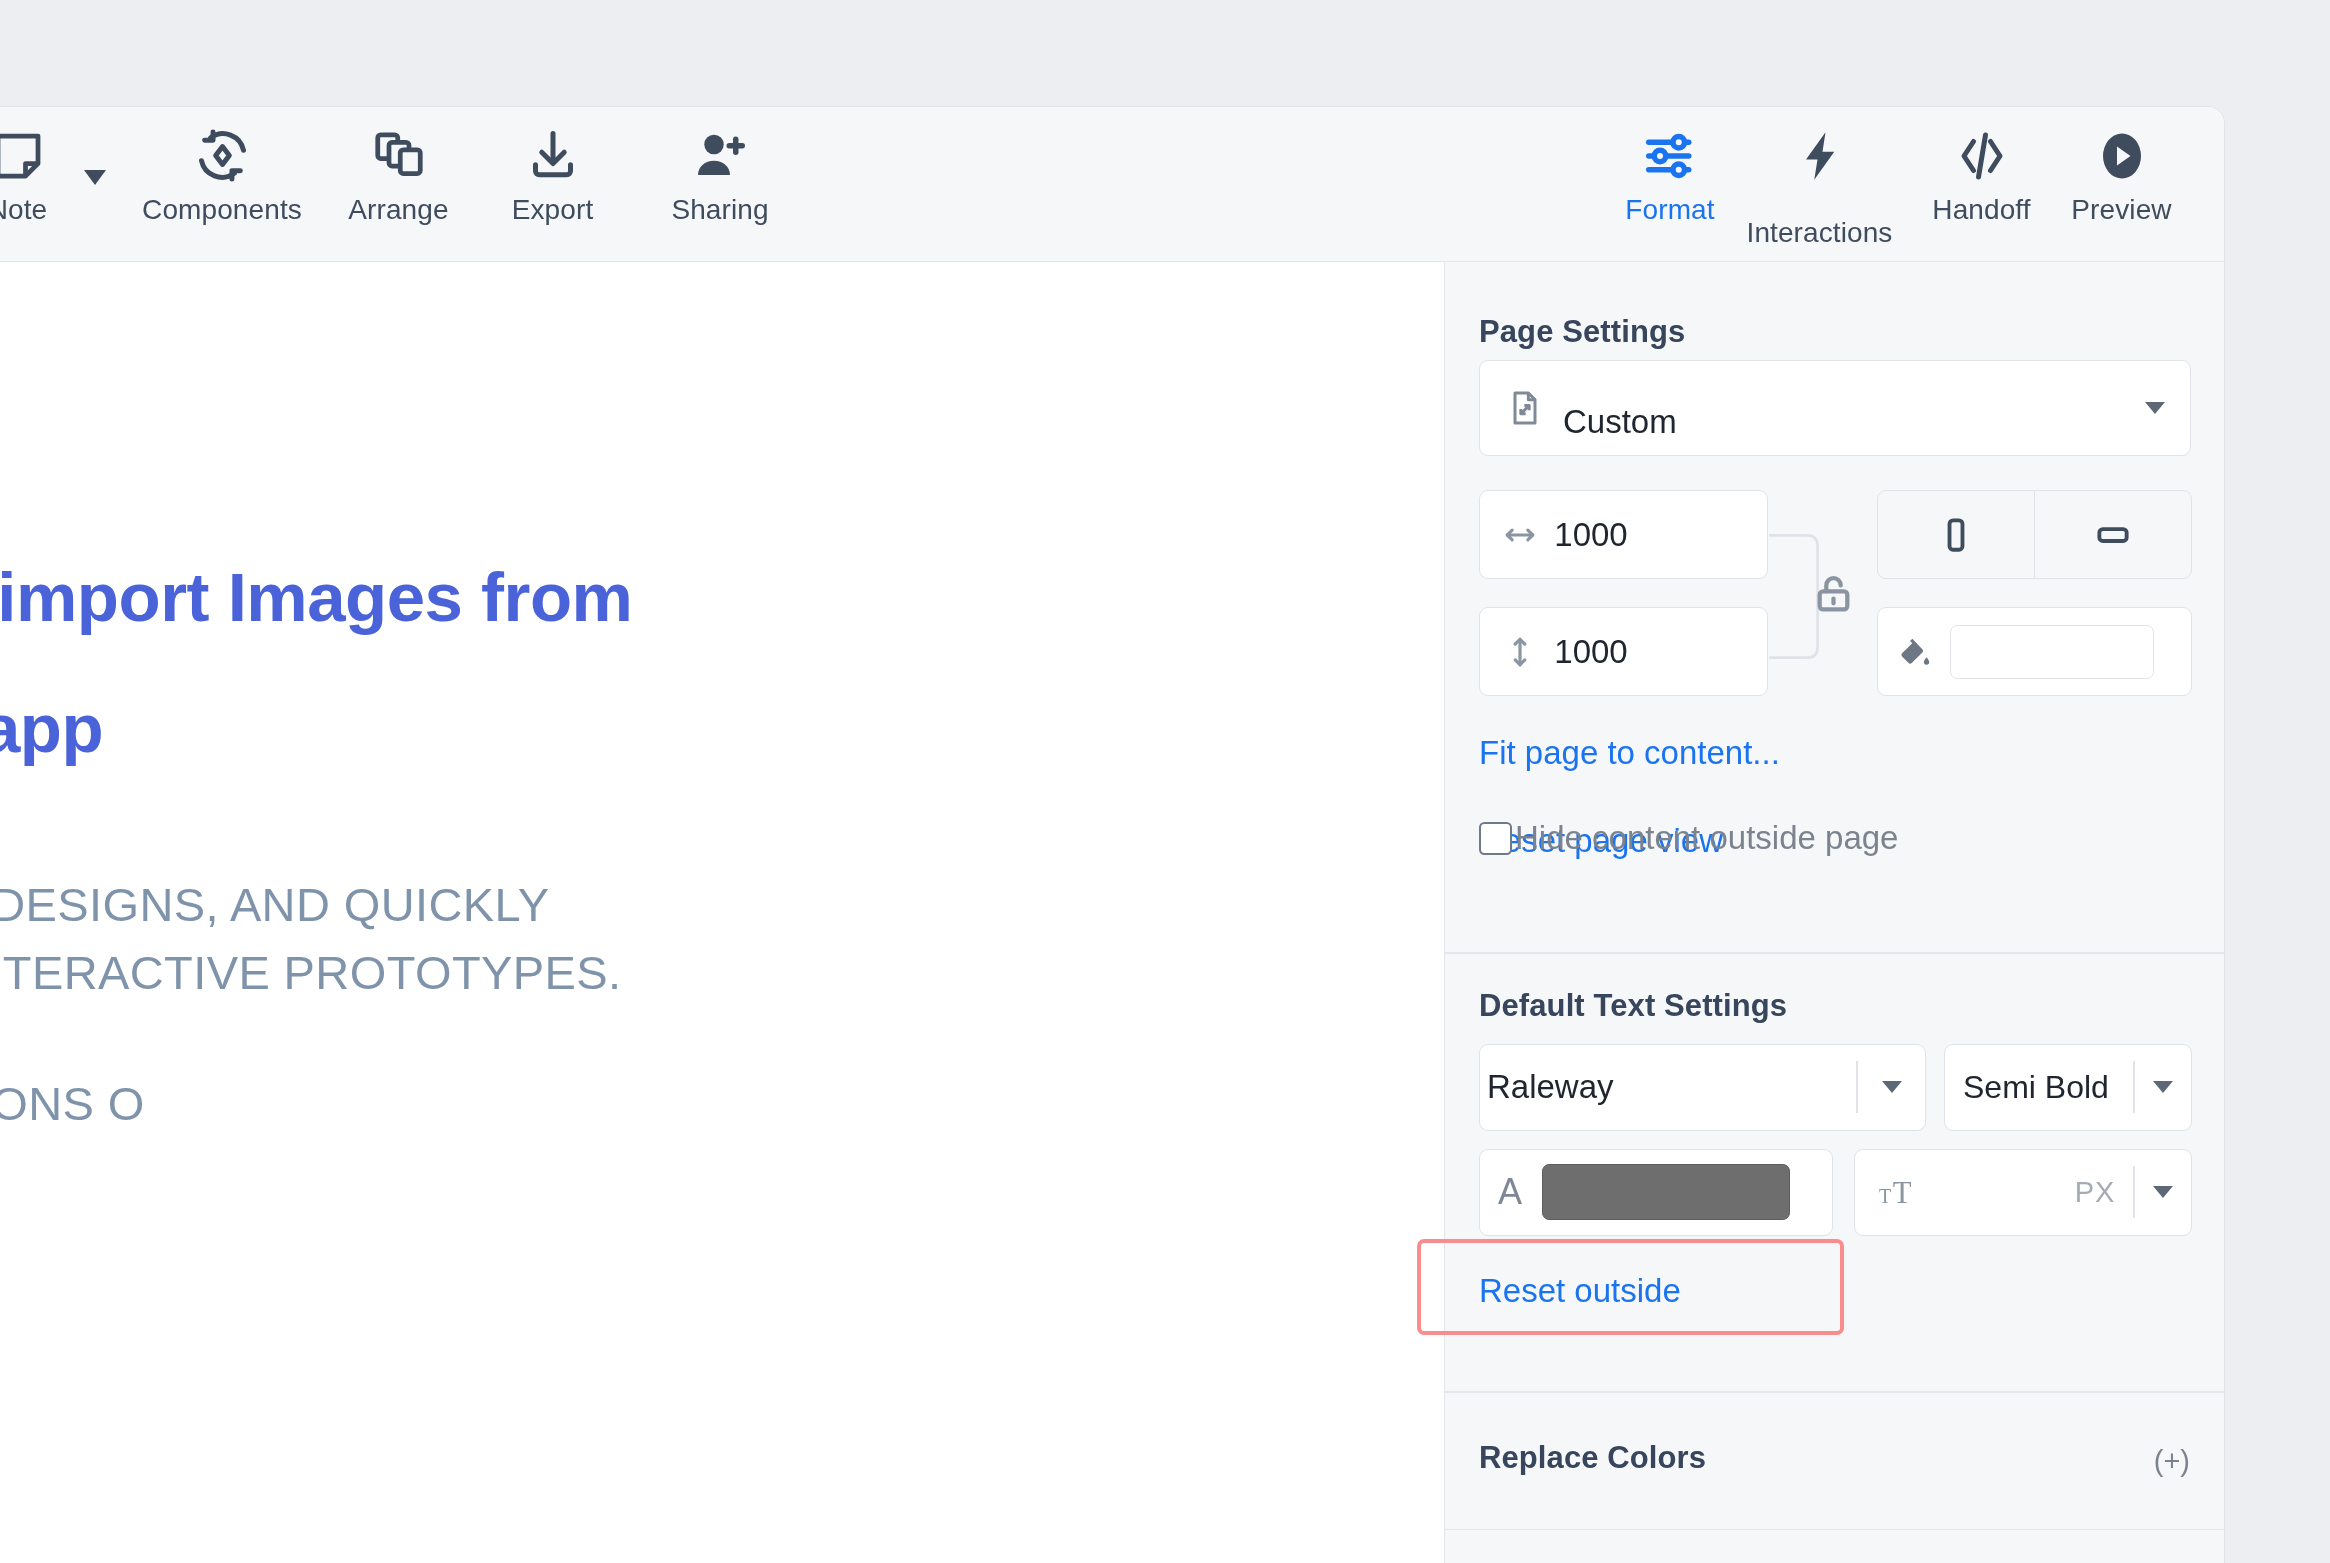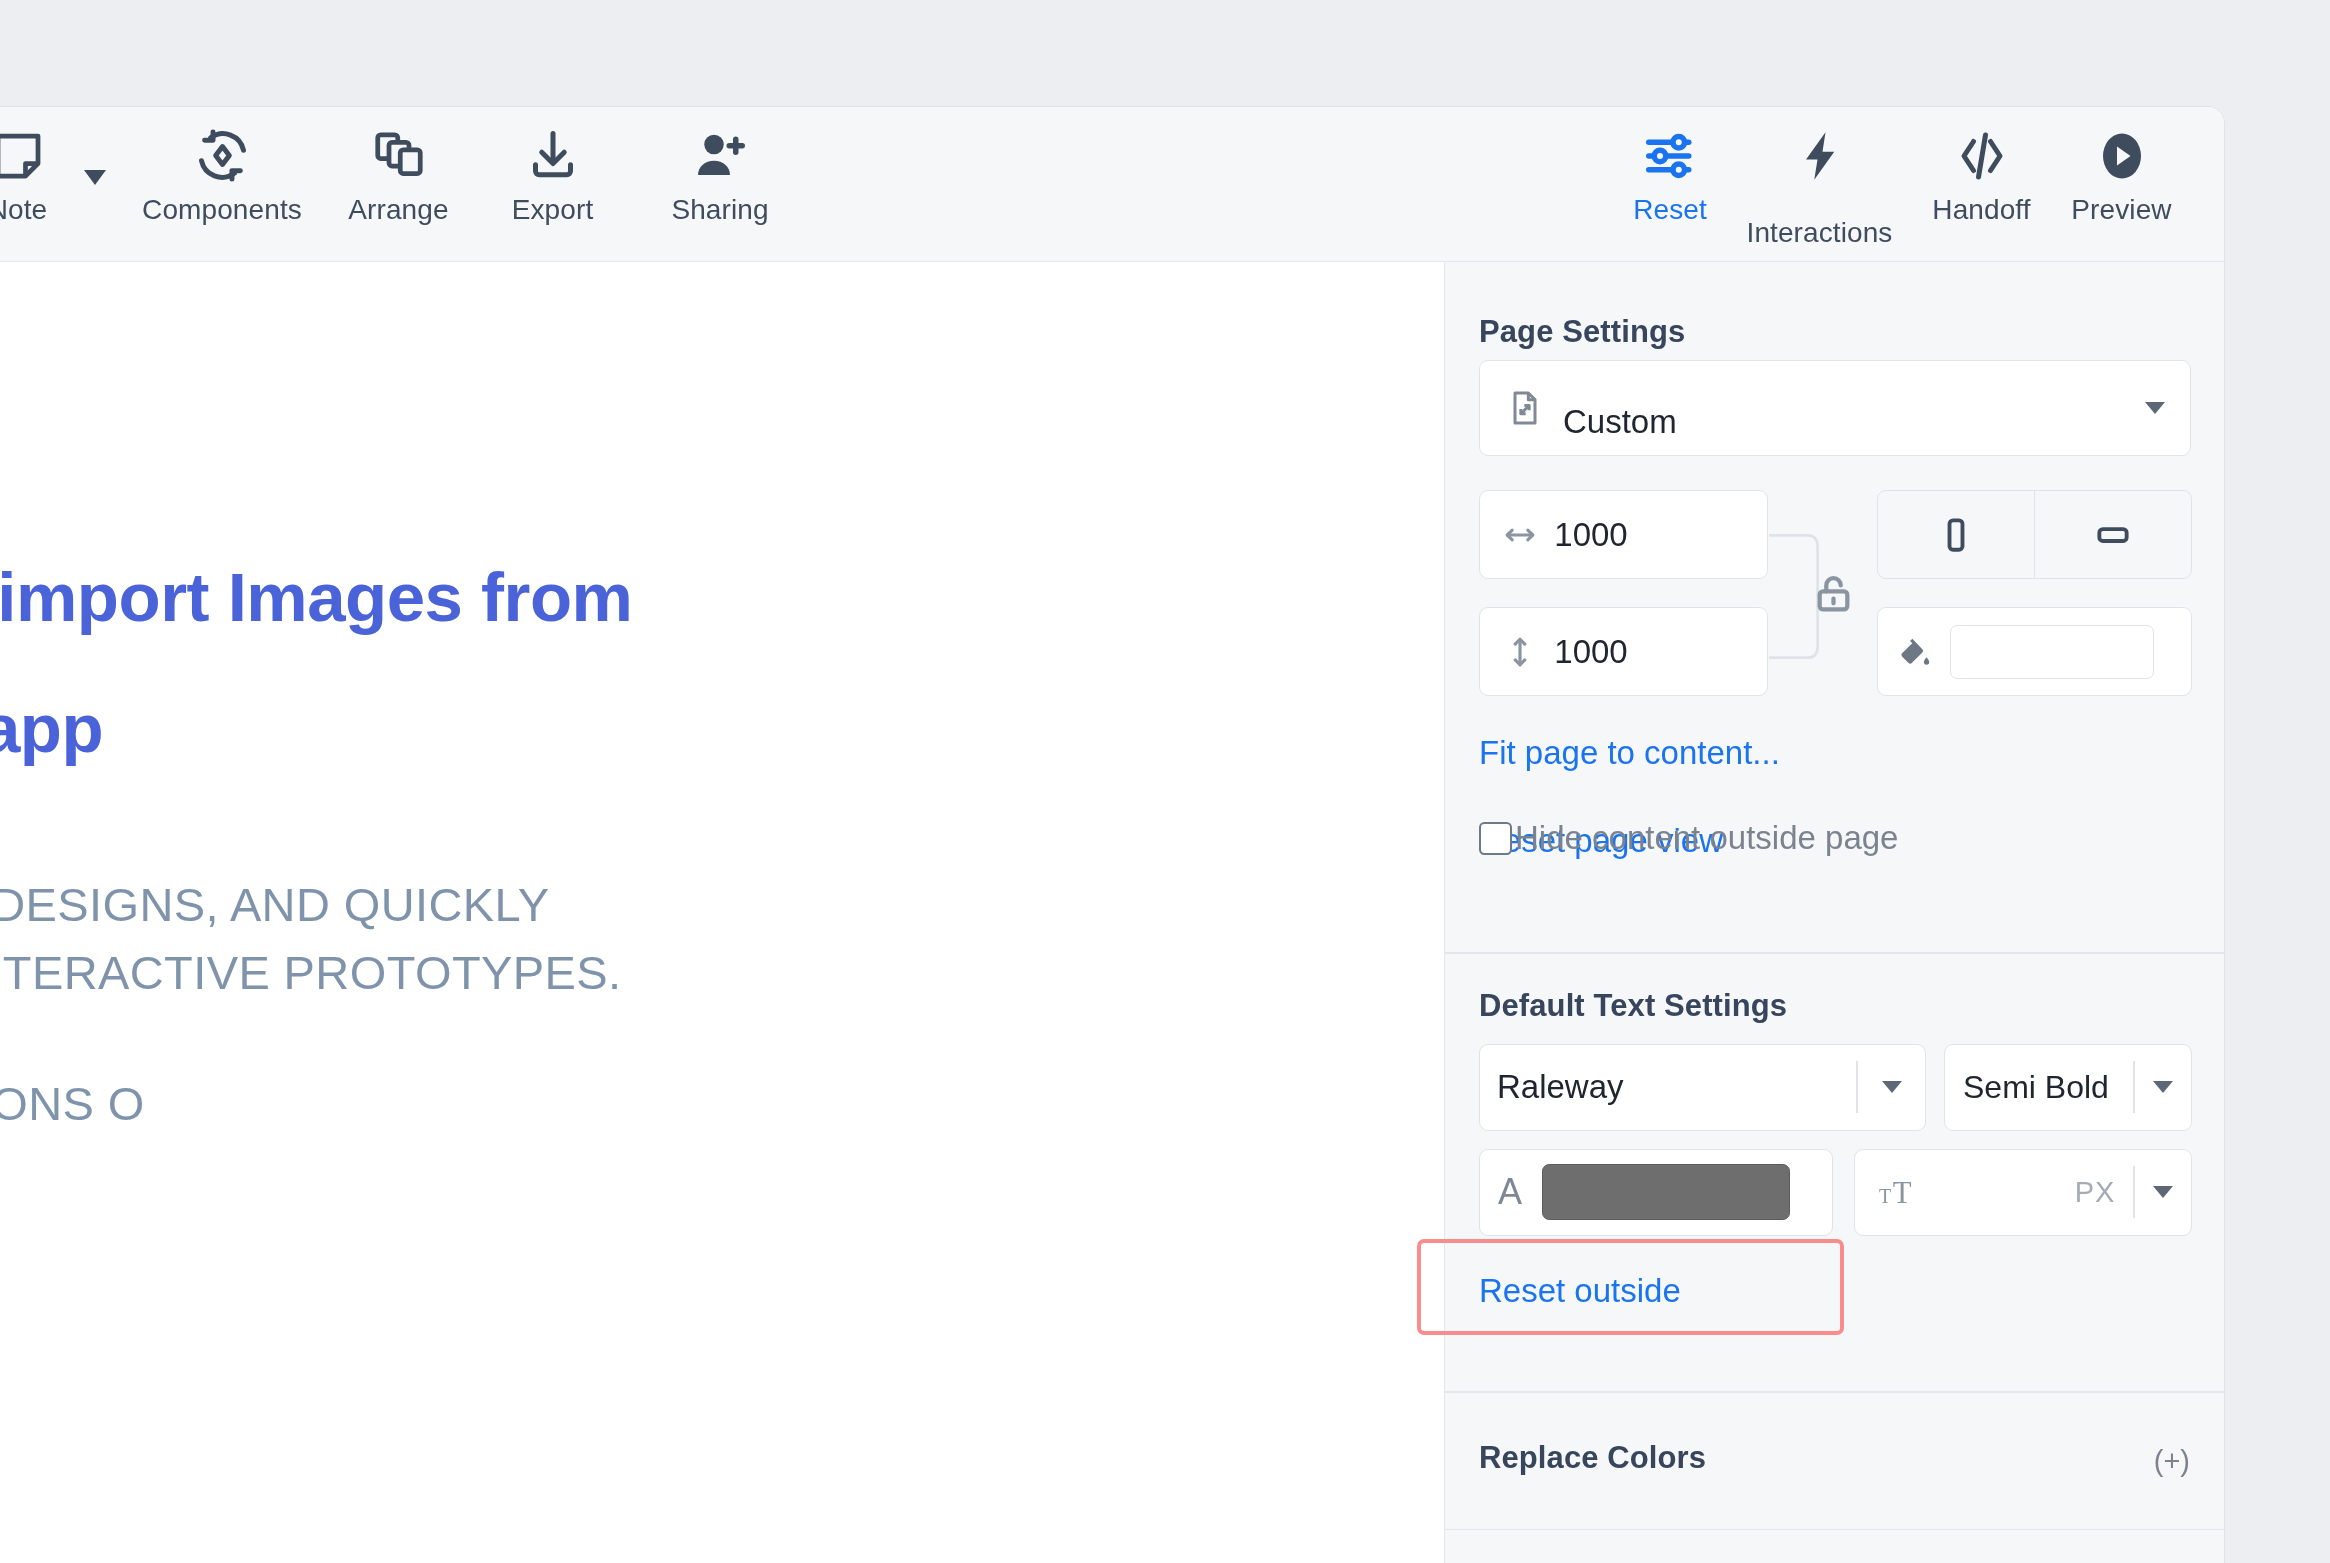--- a/index.html
+++ b/index.html
@@ -327,21 +327,21 @@
           <span class="tb-icon">
             <svg width="60" height="60" viewBox="0 0 24 24" fill="none" stroke="#1a73ef" stroke-width="2.2" stroke-linecap="round">
               <path d="M3.5 6.5h16"></path>
                 <circle cx="15.5" cy="6.5" r="2.3" fill="#f6f7f9"></circle>
               <path d="M3.5 12h16"></path>
                 <circle cx="8" cy="12" r="2.3" fill="#f6f7f9"></circle>
               <path d="M3.5 17.5h16"></path>
                 <circle cx="15.5" cy="17.5" r="2.3" fill="#f6f7f9"></circle>
             </svg>
           </span>
-          <span class="tb-label">Reset</span>
+          <span class="tb-label">Format</span>
         </div>
 
         <div class="tb-item tb-item-interactions">
           <span class="tb-icon">
             <svg width="60" height="60" viewBox="0 0 24 24" fill="#3f4c5e">
               <path d="M14.2 2.5L6.4 13.4h4.6l-1.3 8.1 8-11.2h-4.7z"></path>
             </svg>
           </span>
           <span class="tb-label">Interactions</span>
         </div>
@@ -470,21 +470,21 @@
           <span class="checkbox-label">Hide content outside page</span>
         </div>
       </div>
 
       <div class="section-divider" style="margin-top:25px;"></div>
 
       <div class="section" style="position:relative; height:437px;">
 
         <div class="section-title" style="position:absolute; left:34px; top:34px;">Default Text Settings</div>
 
-        <div class="field" style="position:absolute; left:34px; top:90px; width:447px; height:87px; padding:0 0 0 17px;">
+        <div class="field" style="position:absolute; left:34px; top:90px; width:447px; height:87px; padding:0 0 0 7px;">
           <span class="field-text">Raleway</span>
           <span class="vsep" style="height:52px; margin-left:auto;"></span>
           <span style="width:67px; display:flex; justify-content:center;">
             <span class="caret-small"></span>
           </span>
         </div>
 
         <div class="field" style="position:absolute; left:499px; top:90px; width:248px; height:87px; padding:0 0 0 18px;">
           <span class="field-text" style="font-size:32px;">Semi Bold</span>
           <span class="vsep" style="height:52px; margin-left:auto;"></span>

